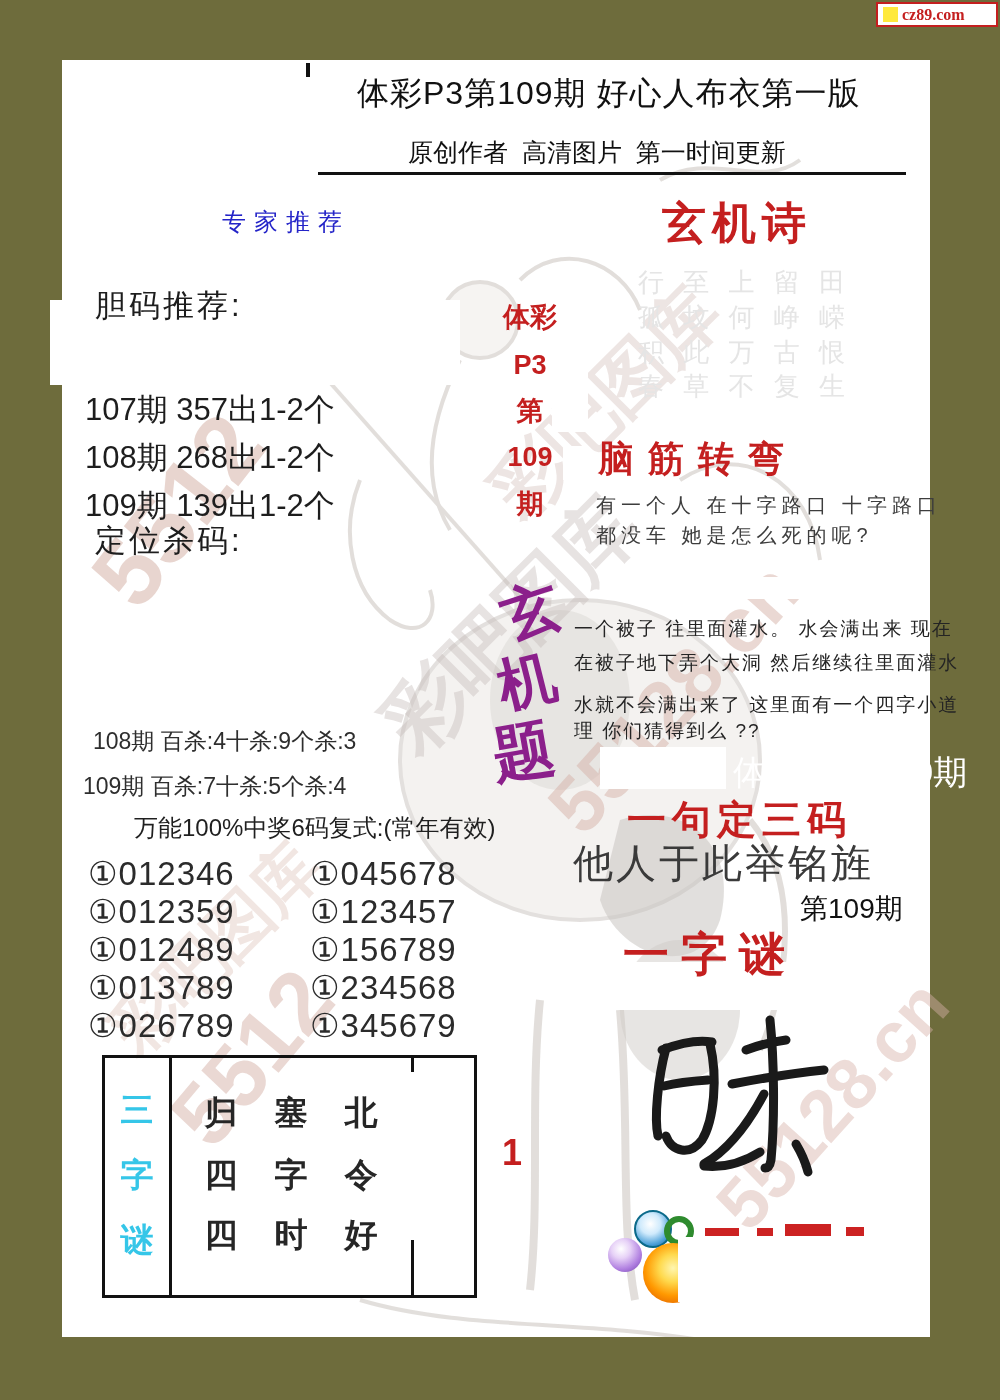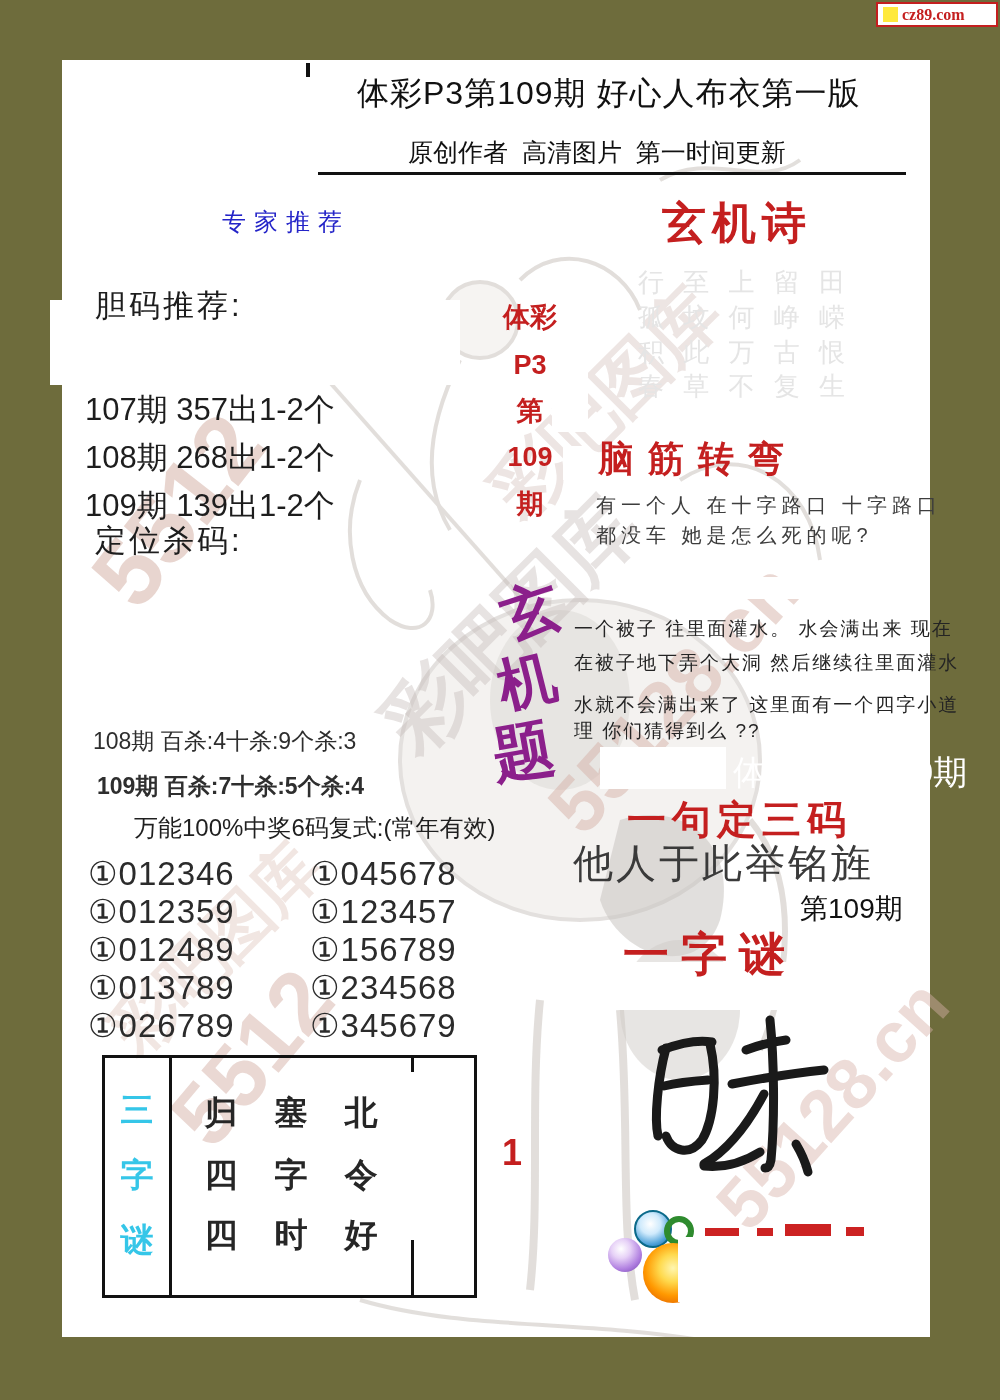--- a/index.html
+++ b/index.html
@@ -150,21 +150,21 @@
       <path d="M118,42 C134,36 150,33 158,32"></path>
       <path d="M142,12 C146,50 147,110 143,152 C142,158 140,160 137,160"></path>
       <path d="M104,76 C136,70 176,64 196,62"></path>
       <path d="M136,86 C120,116 100,142 76,156"></path>
       <path d="M76,158 C96,160 116,154 132,144"></path>
       <path d="M168,136 C174,146 178,156 180,164"></path>
     </g>
   </svg>
 
   <div class="abs z3 t kline" style="left:93px;top:728px;">108期 百杀:4十杀:9个杀:3</div>
-  <div class="abs z3 t kline" style="left:97px;top:773px;font-weight:bold;">109期 百杀:7十杀:5个杀:4</div>
+  <div class="abs z3 t kline" style="left:83px;top:773px;">109期 百杀:7十杀:5个杀:4</div>
   <div class="abs z3 t uni" style="left:93px;top:814px;">万能100%中奖6码复式:(常年有效)</div>
 
   <div class="abs z3 t combo" style="left:88px;top:855px;">①012346</div>
   <div class="abs z3 t combo" style="left:88px;top:893px;">①012359</div>
   <div class="abs z3 t combo" style="left:88px;top:931px;">①012489</div>
   <div class="abs z3 t combo" style="left:88px;top:969px;">①013789</div>
   <div class="abs z3 t combo" style="left:88px;top:1007px;">①026789</div>
   <div class="abs z3 t combo" style="left:310px;top:855px;">①045678</div>
   <div class="abs z3 t combo" style="left:310px;top:893px;">①123457</div>
   <div class="abs z3 t combo" style="left:310px;top:931px;">①156789</div>

